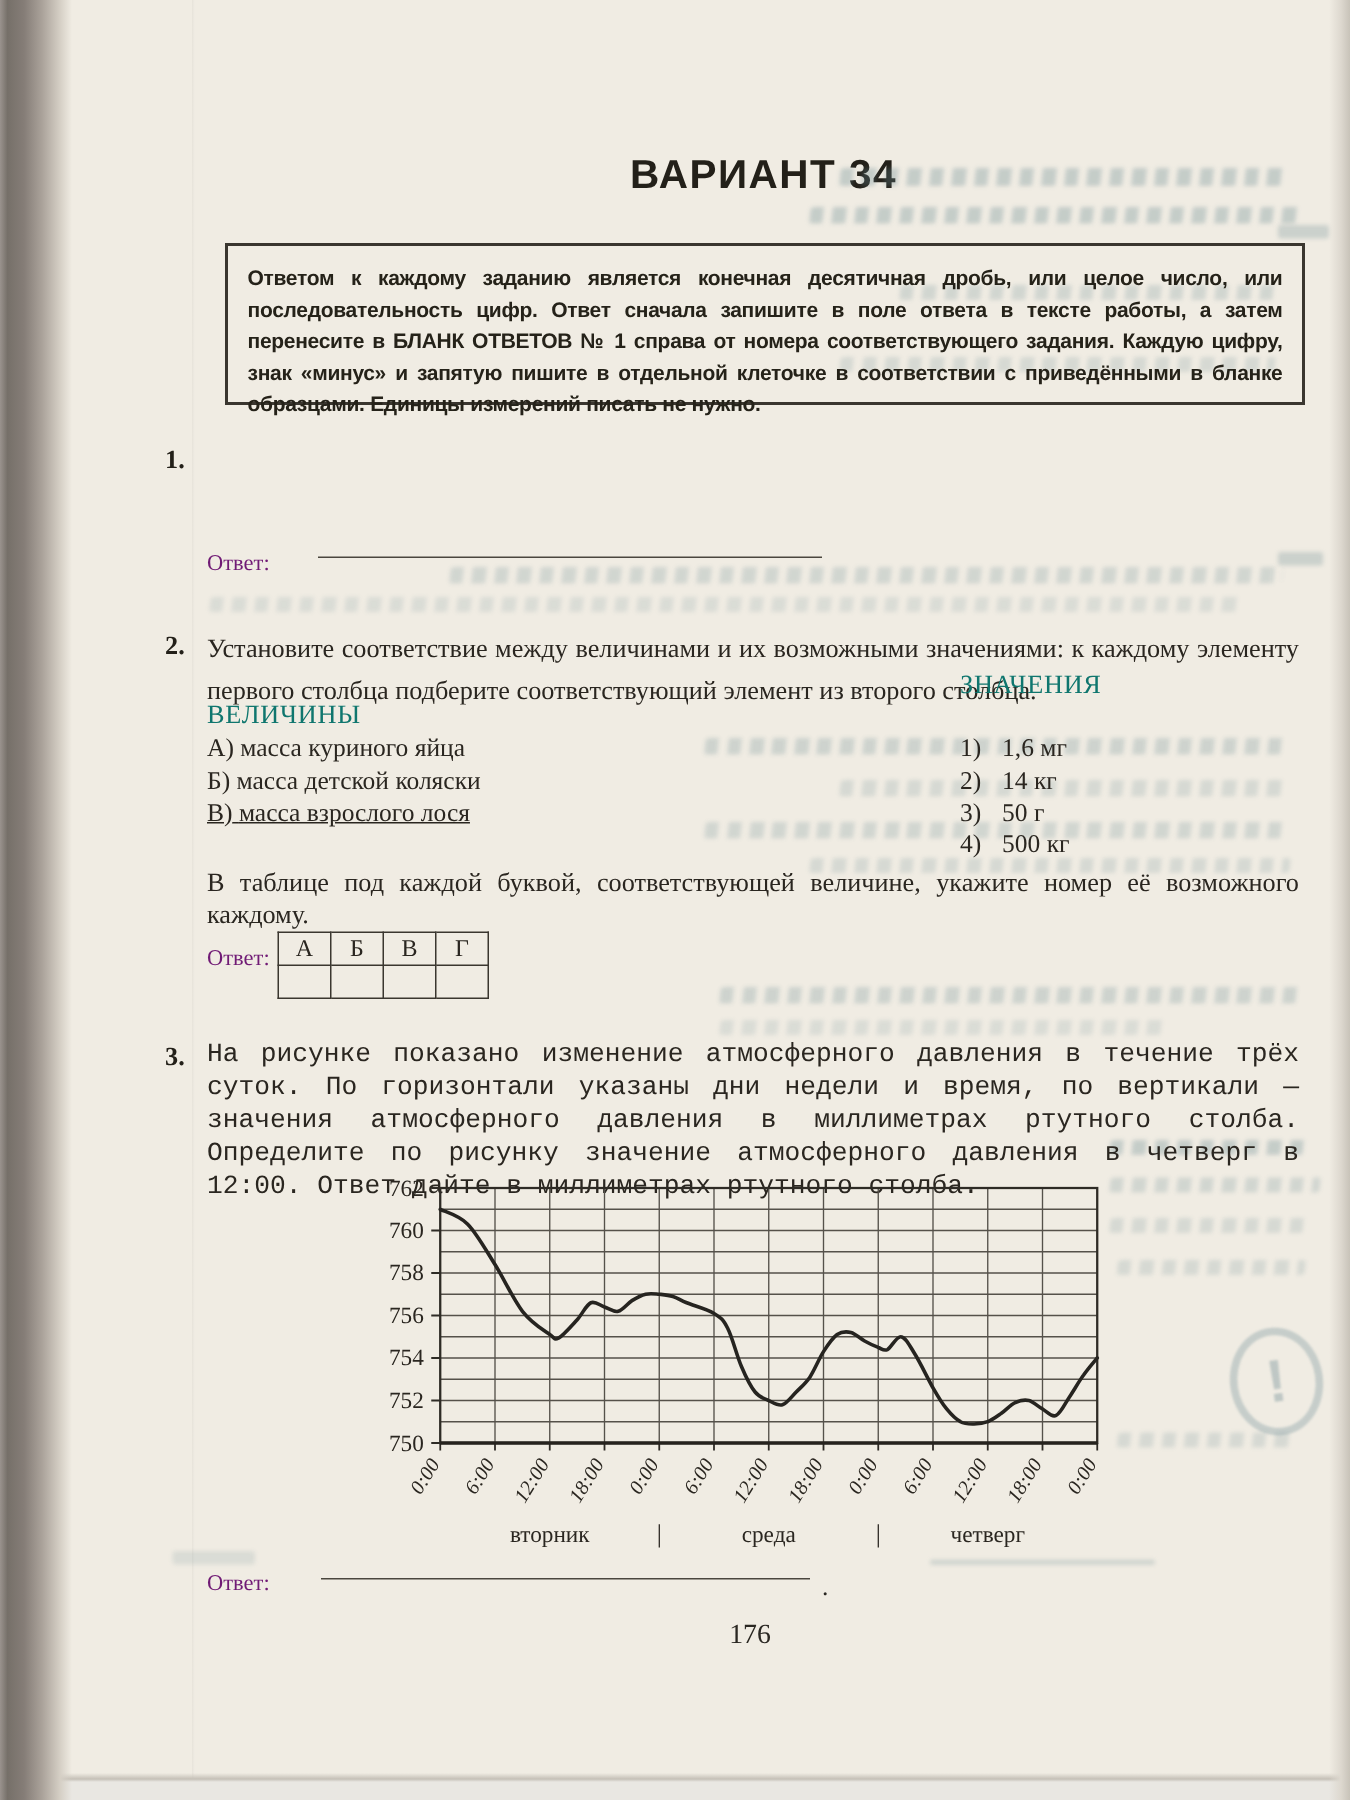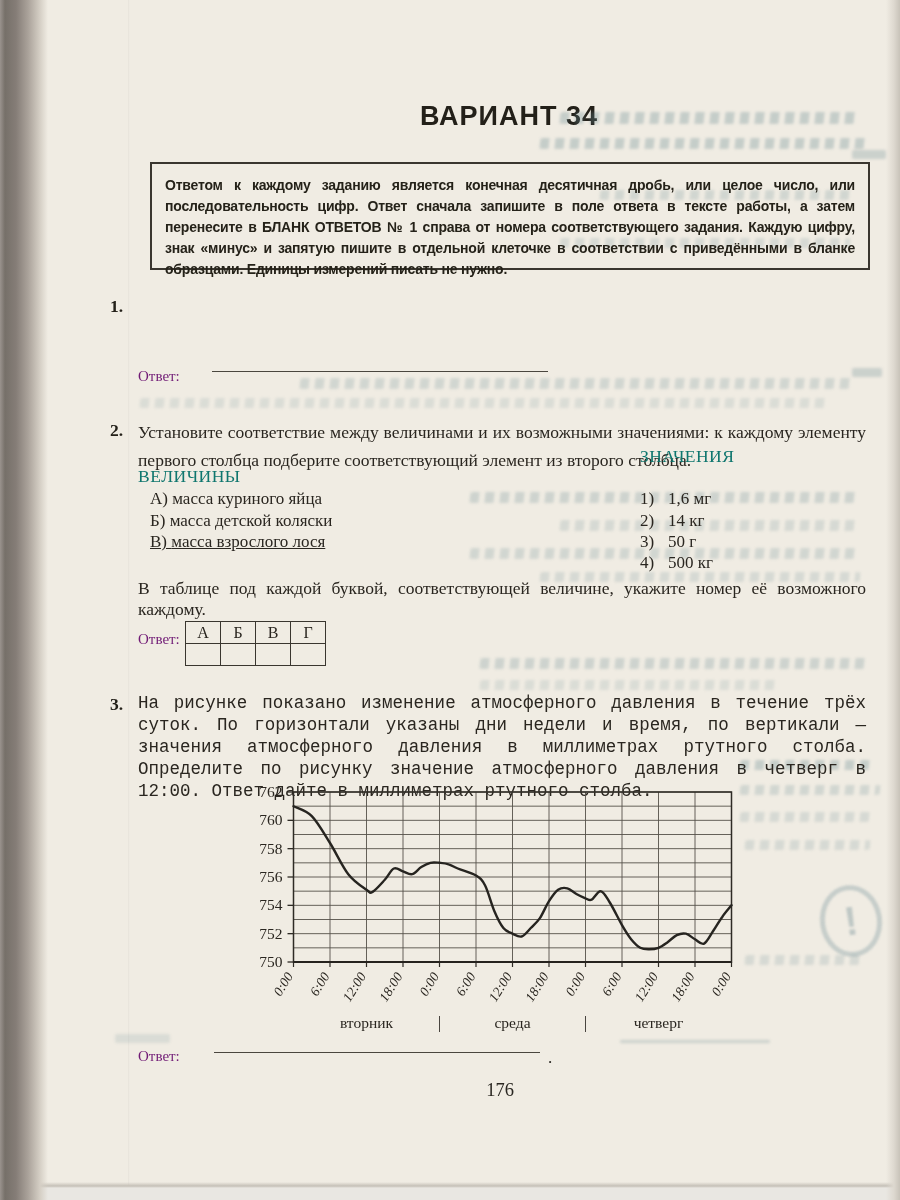--- a/index.html
+++ b/index.html
@@ -43,21 +43,21 @@
     position:absolute; left:110px; width:30px; font-weight:bold; font-size:17.5px; color:#232019; z-index:2;
   }
   .ptext {
     position:absolute; left:138px; width:728px; font-size:17.5px; text-align:justify;
     color:#2a2620; z-index:2;
   }
   .lh28 { line-height:28px; }
   .lh22 { line-height:22px;font-family:Liberation Mono, monospace; }
   .lh21 { line-height:21px; }
   .colhead { position:absolute; font-size:17.5px; letter-spacing:0.5px; color:#0f766e; z-index:2; }
-  .match-item { position:absolute; left:138px; font-size:17px; color:#2a2620; z-index:2; white-space:nowrap;margin-left:12px; }
+  .match-item { position:absolute; left:138px; font-size:17px; color:#2a2620; z-index:2; white-space:nowrap; }
   .match-value { position:absolute; left:640px; font-size:17px; color:#2a2620; z-index:2; white-space:nowrap; }
   .mv-label { display:inline-block; min-width:28px; }
   .answer-label { position:absolute; font-size:15px; color:#701a75; z-index:2; }
   .answer-line { position:absolute; border-bottom:1.6px solid #4a463e; z-index:2; }
   .answer-period { position:absolute; font-size:17px; z-index:2; }
   
   .answer-table {
     position:absolute; left:185px; top:621px; border-collapse:collapse; z-index:2;
   }
   .answer-table td {

